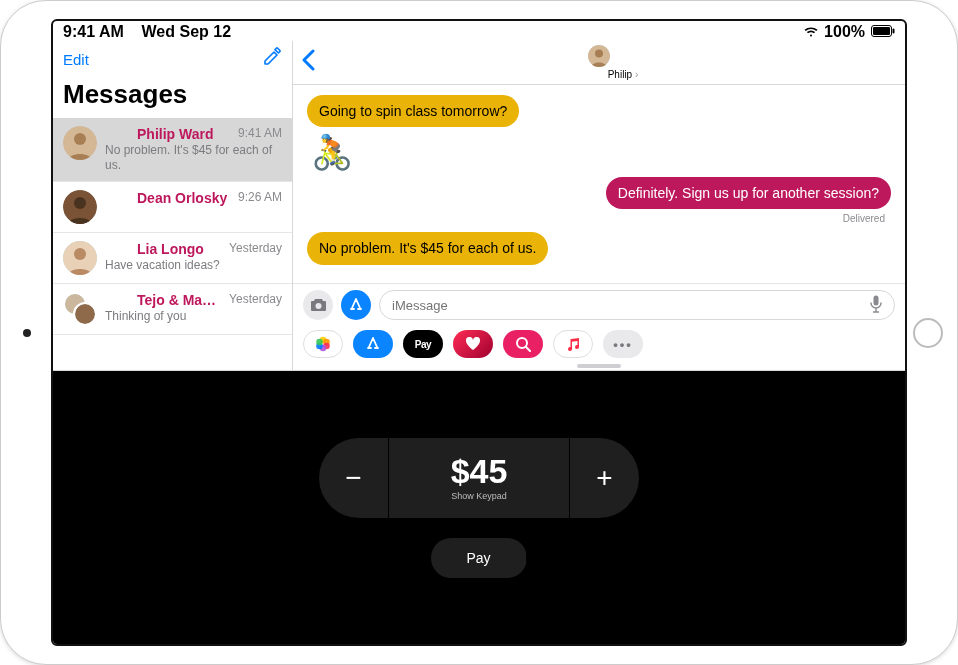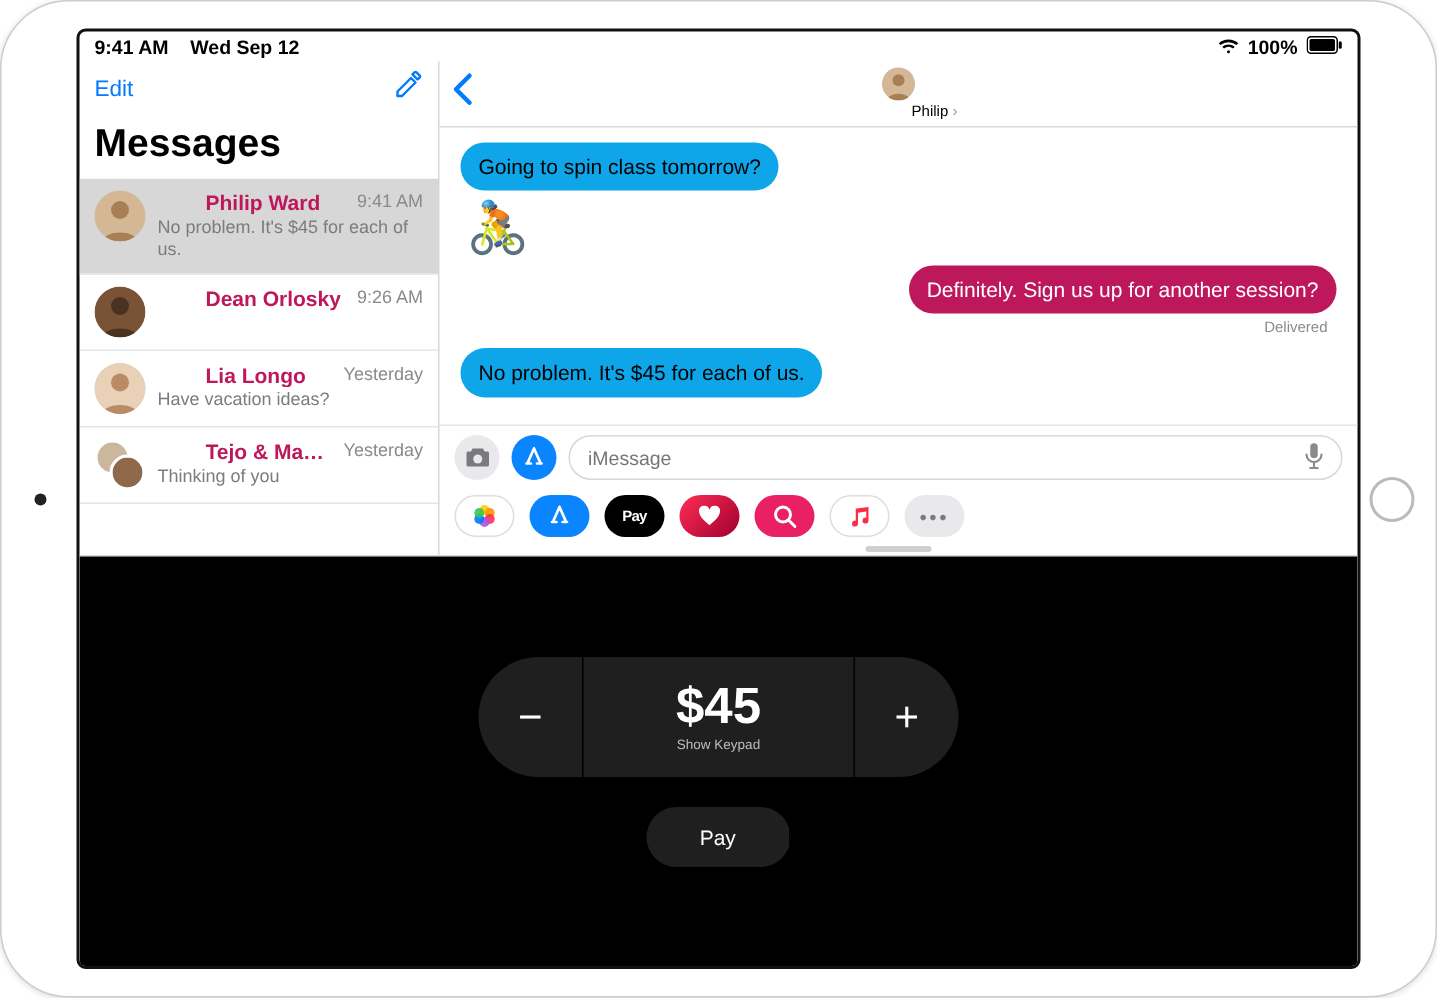--- a/index.html
+++ b/index.html
@@ -26,22 +26,22 @@
     width:30px; height:30px; border-radius:50%;
     border:2px solid #bbb; background:#fff;
   }
   .camera-dot {
     position:absolute; left:22px; top:50%; transform:translateY(-50%);
     width:8px; height:8px; border-radius:50%; background:#222;
   }
 
   
   .status-bar {
-    height:20px; display:flex; align-items:center; justify-content:space-between;
-    padding:0 10px; font-size:13px; font-weight:600; color:#000;
+    height:20px; display:flex; align-items:flex-end; justify-content:space-between;
+    padding:0 10px; font-size:16px; font-weight:600; color:#000;
   }
   .status-right { display:flex; align-items:center; gap:6px; }
   .wifi-icon, .battery-icon { display:inline-block; }
 
   
   .upper { flex:0 0 auto; height:330px; display:flex; border-bottom:1px solid #d7d7d7; }
   .sidebar { width:240px; border-right:1px solid #d7d7d7; display:flex; flex-direction:column; }
   .sidebar-top { display:flex; justify-content:space-between; align-items:center; padding:6px 10px 0 10px; }
   .edit-link { color:#007aff; font-size:15px; cursor:pointer; }
   .compose-icon { color:#007aff; cursor:pointer; }
@@ -65,21 +65,21 @@
   .conv { flex:1; display:flex; flex-direction:column; }
   .conv-header { height:44px; border-bottom:1px solid #d7d7d7; display:flex; align-items:center; justify-content:center; position:relative; }
   .conv-back { position:absolute; left:8px; top:50%; transform:translateY(-50%); color:#007aff; font-size:24px; cursor:pointer; }
   .conv-title-wrap { display:flex; flex-direction:column; align-items:center; gap:2px; }
   .conv-title-avatar { width:22px; height:22px; border-radius:50%; background:#ccc; overflow:hidden; }
   .conv-title { font-size:10px; color:#000;padding-left:48px; }
   .conv-title .chev { color:#999; }
 
   .conv-body { flex:1; overflow:auto; padding:10px 14px 4px 14px; display:flex; flex-direction:column; gap:8px; }
   .bubble { max-width:70%; padding:7px 12px; border-radius:18px; font-size:14px; line-height:1.3; }
-  .incoming { align-self:flex-start; background:#0ea5e9; color:#000; }
+  .incoming { align-self:flex-start; background:#eab308; color:#000; }
   .outgoing { align-self:flex-end; background:#be185d; color:#fff; }
   .delivered { align-self:flex-end; font-size:10px; color:#8a8a8e; margin-top:-4px; margin-right:6px; }
   .emoji-row { align-self:flex-start; font-size:34px; line-height:1; margin-left:4px; }
 
   .input-row { display:flex; align-items:center; gap:8px; padding:6px 10px; border-top:1px solid #e6e6e6; }
   .round-btn { width:30px; height:30px; border-radius:50%; display:flex; align-items:center; justify-content:center; cursor:pointer; }
   .camera-btn { background:#e9e9eb; color:#7a7a7e; }
   .appstore-btn { background:#0a84ff; color:#fff; }
   .msg-input { flex:1; height:30px; border:1px solid #d7d7d7; border-radius:15px; padding:0 12px; font-size:13px; color:#000; background:#fff; display:flex; align-items:center; justify-content:space-between; }
   .msg-input input { border:none; outline:none; width:100%; font-size:13px; color:#000; background:transparent; }

